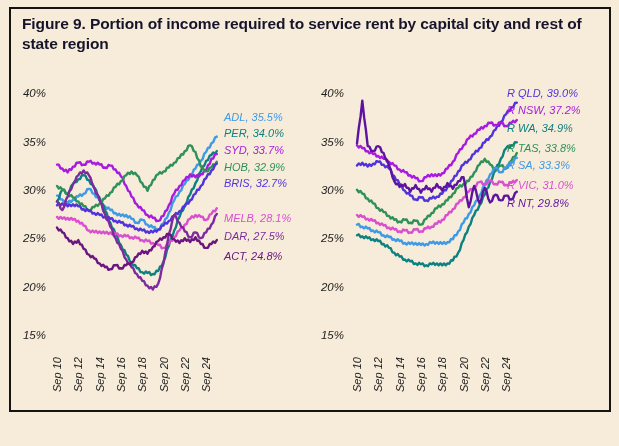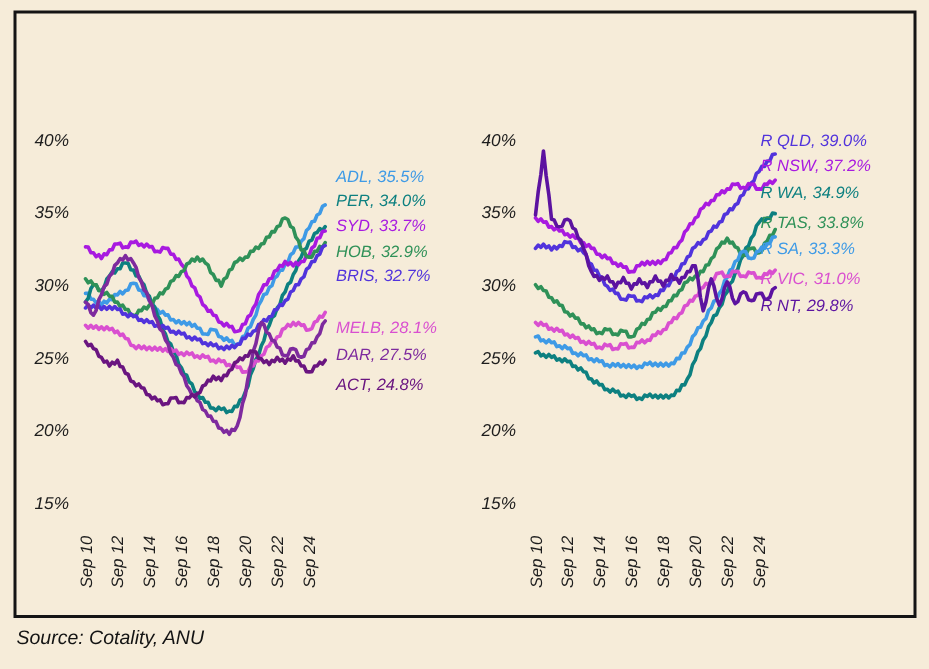--- a/index.html
+++ b/index.html
@@ -11,20 +11,21 @@
   .chart-host.left{left:8px;width:292px;height:332px;}
   .chart-host.right{left:300px;width:319px;height:332px;}
   .source-line{position:absolute;left:11px;top:417px;font-size:13px;font-style:italic;color:#131313;}
   svg text{font-family:"Liberation Sans",sans-serif;}
 </style>
 </head>
 <body>
 
 <div class="stage">
   <div class="figure-box"></div>
+  <div class="figure-title">Figure 9. Portion of income required to service rent by capital city and rest of state region</div>
   <div class="chart-host left"><svg width="292" height="332" viewBox="0 0 292 332">
         <text x="38" y="19.2" fill="#1d1d1d" font-size="11.5" text-anchor="end">40%</text>
         <text x="38" y="67.6" fill="#1d1d1d" font-size="11.5" text-anchor="end">35%</text>
         <text x="38" y="116" fill="#1d1d1d" font-size="11.5" text-anchor="end">30%</text>
         <text x="38" y="164.39999999999998" fill="#1d1d1d" font-size="11.5" text-anchor="end">25%</text>
         <text x="38" y="212.79999999999998" fill="#1d1d1d" font-size="11.5" text-anchor="end">20%</text>
         <text x="38" y="261.2" fill="#1d1d1d" font-size="11.5" text-anchor="end">15%</text>
         <text x="0" y="0" fill="#1d1d1d" font-size="11" text-anchor="start" transform="translate(53,314) rotate(-90)">Sep 10</text>
         <text x="0" y="0" fill="#1d1d1d" font-size="11" text-anchor="start" transform="translate(74.3,314) rotate(-90)">Sep 12</text>
         <text x="0" y="0" fill="#1d1d1d" font-size="11" text-anchor="start" transform="translate(95.6,314) rotate(-90)">Sep 14</text>
@@ -73,14 +74,13 @@
         <polyline points="57.0,137.0 58.8,138.9 60.6,137.0 62.3,138.9 64.1,138.3 65.9,141.5 67.7,140.8 69.4,142.7 71.2,140.9 73.0,142.8 74.8,142.2 76.5,145.3 78.3,144.7 80.1,146.9 81.8,145.4 83.6,147.6 85.4,147.0 87.2,150.2 89.0,149.6 90.7,151.5 92.5,149.6 94.3,151.5 96.0,150.9 97.8,154.0 99.6,153.4 101.4,154.4 103.2,151.5 104.9,152.5 106.7,151.8 108.5,155.0 110.3,154.4 112.0,154.7 113.8,151.2 115.6,151.5 117.4,150.9 119.1,154.0 120.9,153.4 122.7,153.7 124.5,150.2 126.2,150.5 128.0,148.6 129.8,150.5 131.6,148.6 133.3,148.9 135.1,145.4 136.9,145.7 138.7,143.1 140.4,144.4 142.2,141.8 144.0,141.5 145.8,137.3 147.5,137.0 149.3,133.8 151.1,134.4 152.9,131.2 154.6,130.5 156.4,126.0 158.2,125.4 160.0,122.2 161.7,122.7 163.5,119.5 165.3,118.9 167.0,114.4 168.8,113.7 170.6,110.9 172.4,111.8 174.2,108.9 175.9,108.5 177.7,104.4 179.5,104.1 181.3,103.4 183.0,106.6 184.8,106.0 186.6,106.3 188.3,102.8 190.1,103.1 191.9,102.8 193.7,106.3 195.5,106.0 197.2,106.6 199.0,103.4 200.8,104.1 202.6,103.8 204.3,107.3 206.1,107.0 207.9,107.6 209.7,104.4 211.4,105.0 213.2,102.8 215.0,104.3 216.8,102.1" fill="none" stroke="#d94fd0" stroke-width="2.4" stroke-linejoin="round" stroke-linecap="round"></polyline>
         <polyline points="57.0,65.3 58.8,49.9 60.6,38.2 62.3,22.7 64.1,39.2 65.9,51.8 67.7,68.2 69.4,68.6 71.2,72.7 73.0,73.1 74.8,72.7 76.5,68.6 78.3,68.2 80.1,69.2 81.8,74.0 83.6,75.0 85.4,80.5 87.2,82.1 89.0,87.6 90.7,91.5 92.5,99.2 94.3,103.1 96.0,106.3 97.8,105.7 99.6,108.9 101.4,106.7 103.2,108.2 104.9,106.0 106.7,109.8 108.5,109.9 110.3,113.7 112.0,110.2 113.8,110.5 115.6,107.0 117.4,110.8 119.1,110.9 120.9,114.7 122.7,111.2 124.5,111.4 126.2,107.9 128.0,111.1 129.8,110.5 131.6,113.7 133.3,109.9 135.1,109.8 136.9,106.0 138.7,109.5 140.4,109.3 142.2,112.8 144.0,108.9 145.8,108.9 147.5,105.0 149.3,108.2 151.1,107.6 152.9,110.8 154.6,107.0 156.4,106.9 158.2,103.1 160.0,103.1 161.7,99.2 163.5,99.2 165.3,108.0 167.0,120.5 168.8,129.2 170.6,123.4 172.4,113.8 174.2,107.9 175.9,112.5 177.7,120.8 179.5,125.4 181.3,121.4 183.0,113.8 184.8,109.9 186.6,113.4 188.3,120.8 190.1,124.4 191.9,123.1 193.7,118.0 195.5,116.6 197.2,117.3 199.0,121.8 200.8,122.4 202.6,122.1 204.3,118.0 206.1,117.6 207.9,117.6 209.7,121.4 211.4,121.5 213.2,120.2 215.0,115.1 216.8,113.7" fill="none" stroke="#5c13a0" stroke-width="2.4" stroke-linejoin="round" stroke-linecap="round"></polyline>
         <text x="207" y="19" fill="#5133dc" font-size="11" text-anchor="start">R QLD, 39.0%</text>
         <text x="207" y="36" fill="#a81ae0" font-size="11" text-anchor="start">R NSW, 37.2%</text>
         <text x="207" y="54" fill="#0d8080" font-size="11" text-anchor="start">R WA, 34.9%</text>
         <text x="207" y="74" fill="#2f9158" font-size="11" text-anchor="start">R TAS, 33.8%</text>
         <text x="207" y="91" fill="#3e9ae6" font-size="11" text-anchor="start">R SA, 33.3%</text>
         <text x="207" y="111" fill="#d94fd0" font-size="11" text-anchor="start">R VIC, 31.0%</text>
         <text x="207" y="129" fill="#5c13a0" font-size="11" text-anchor="start">R NT, 29.8%</text>
       </svg></div>
-  <div class="source-line">Source: Cotality, ANU</div>
 </div>
 
 </body></html>

